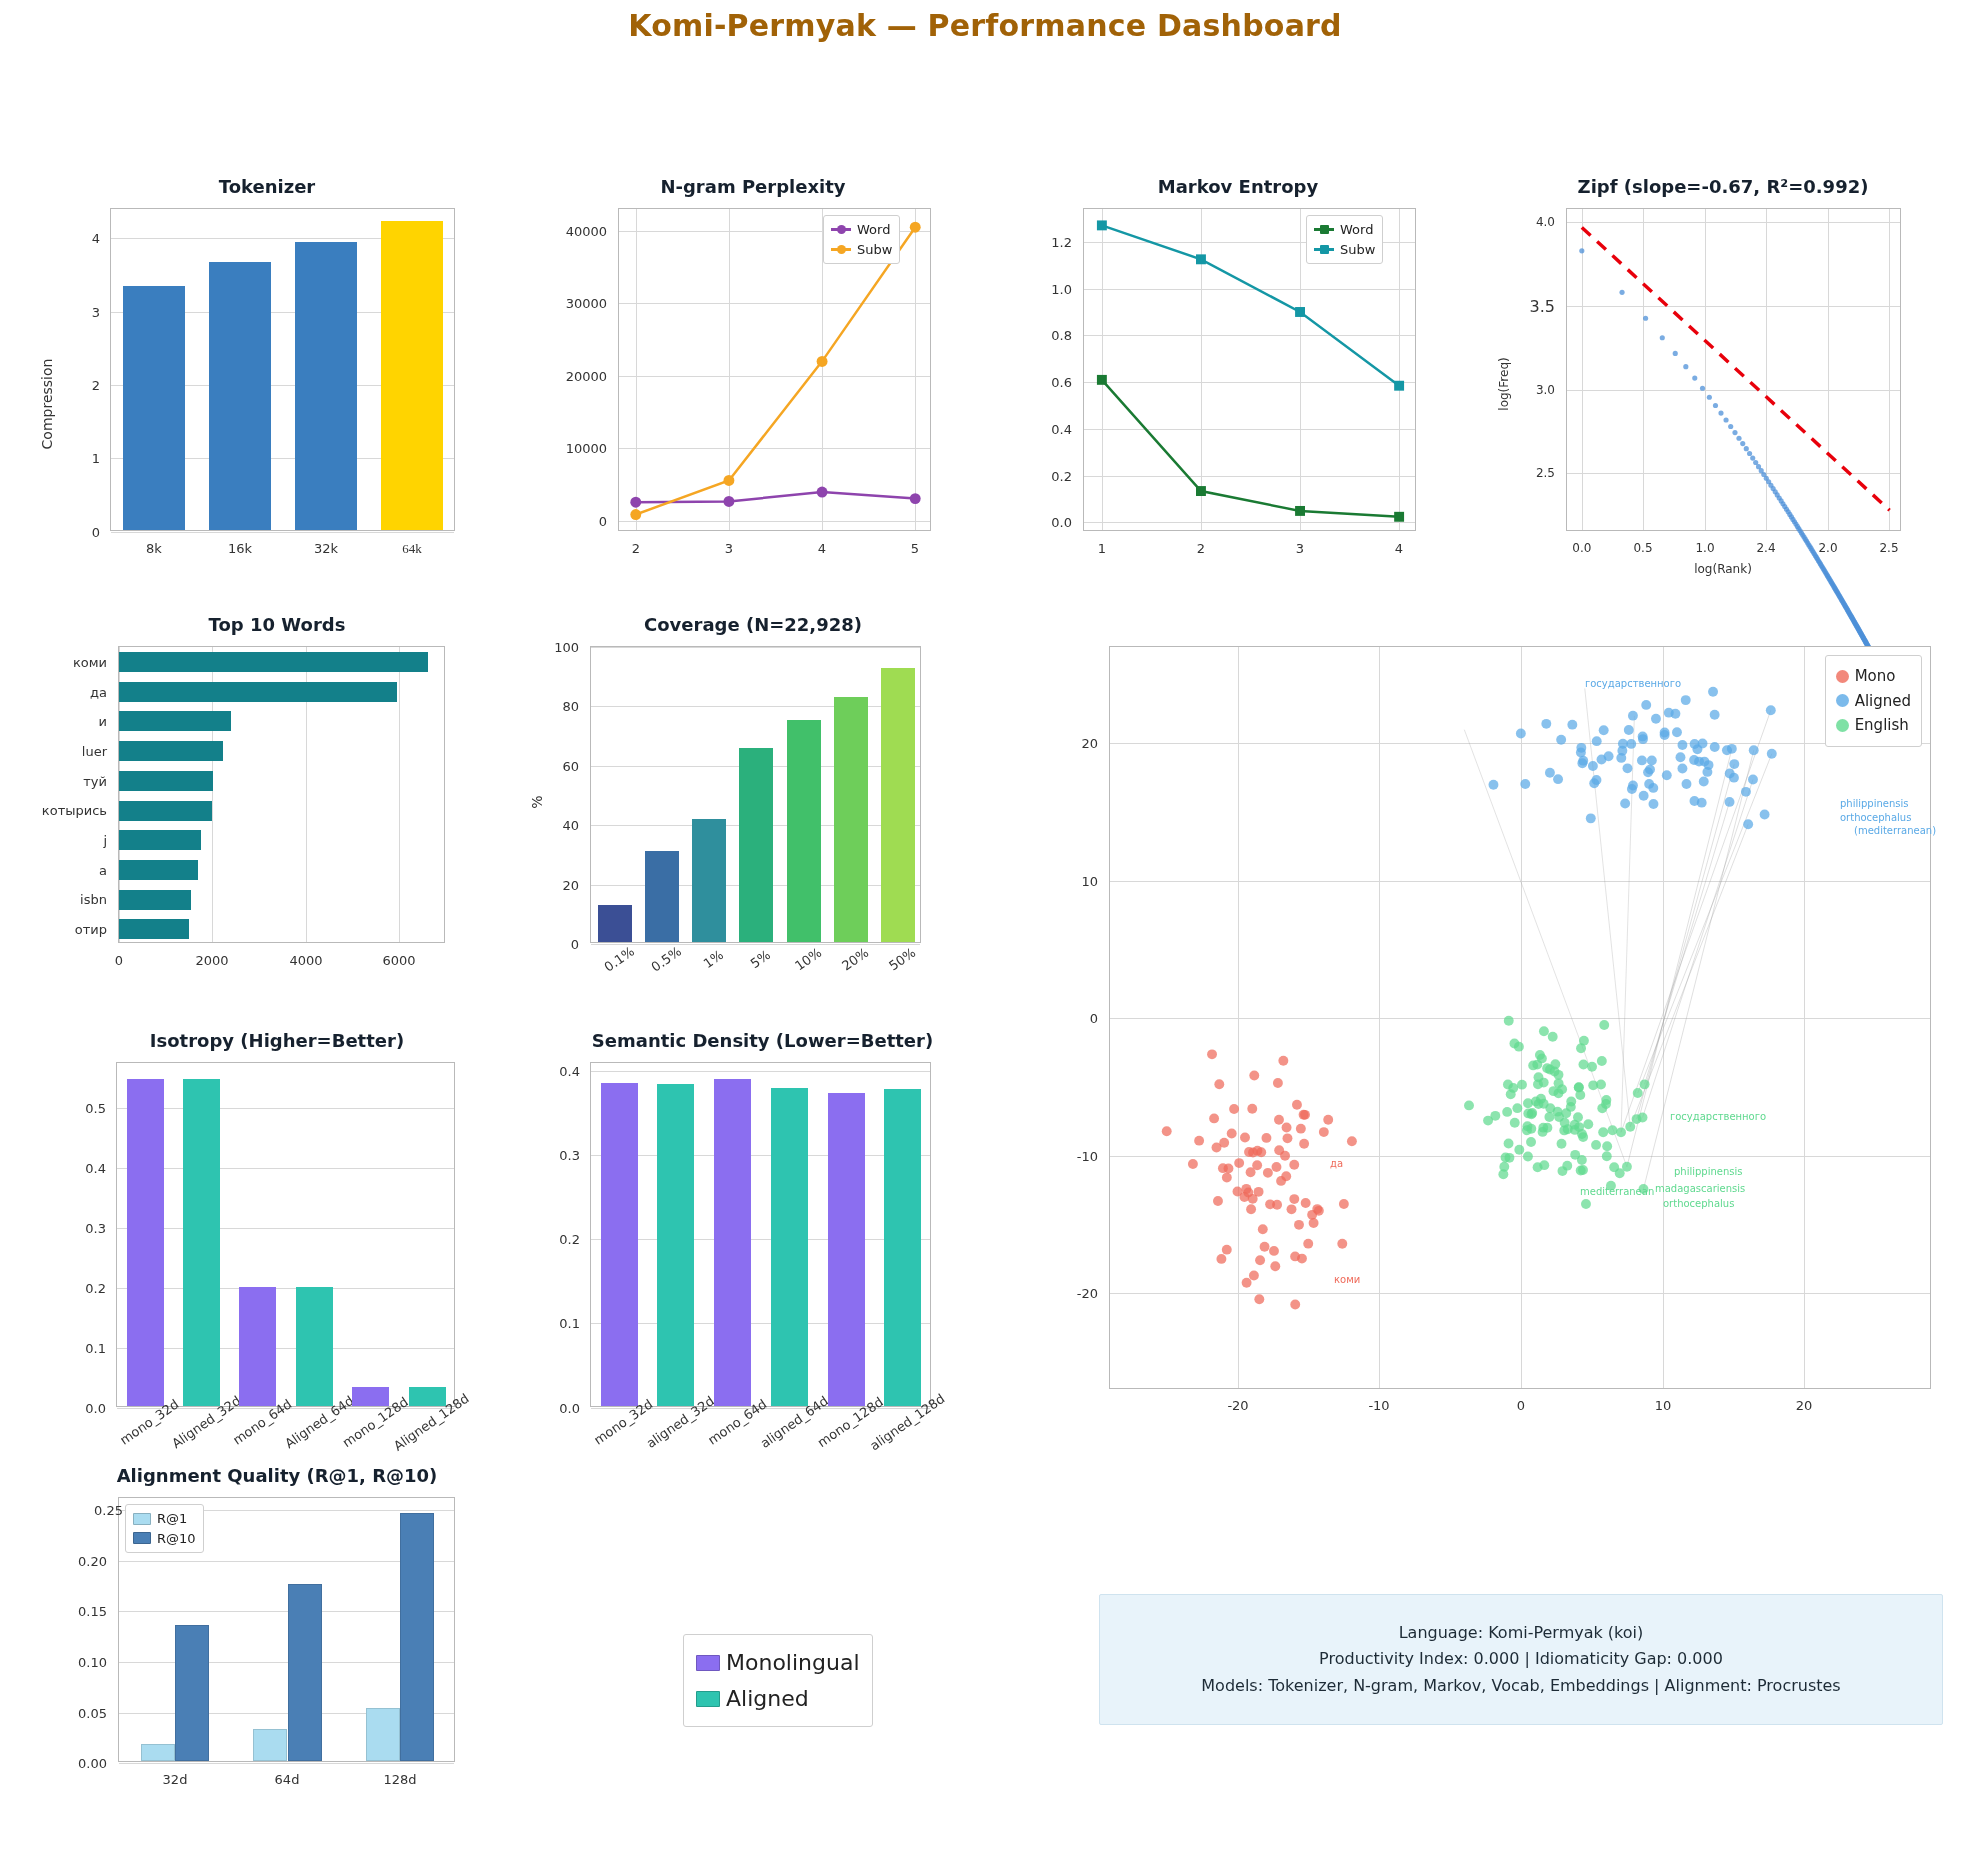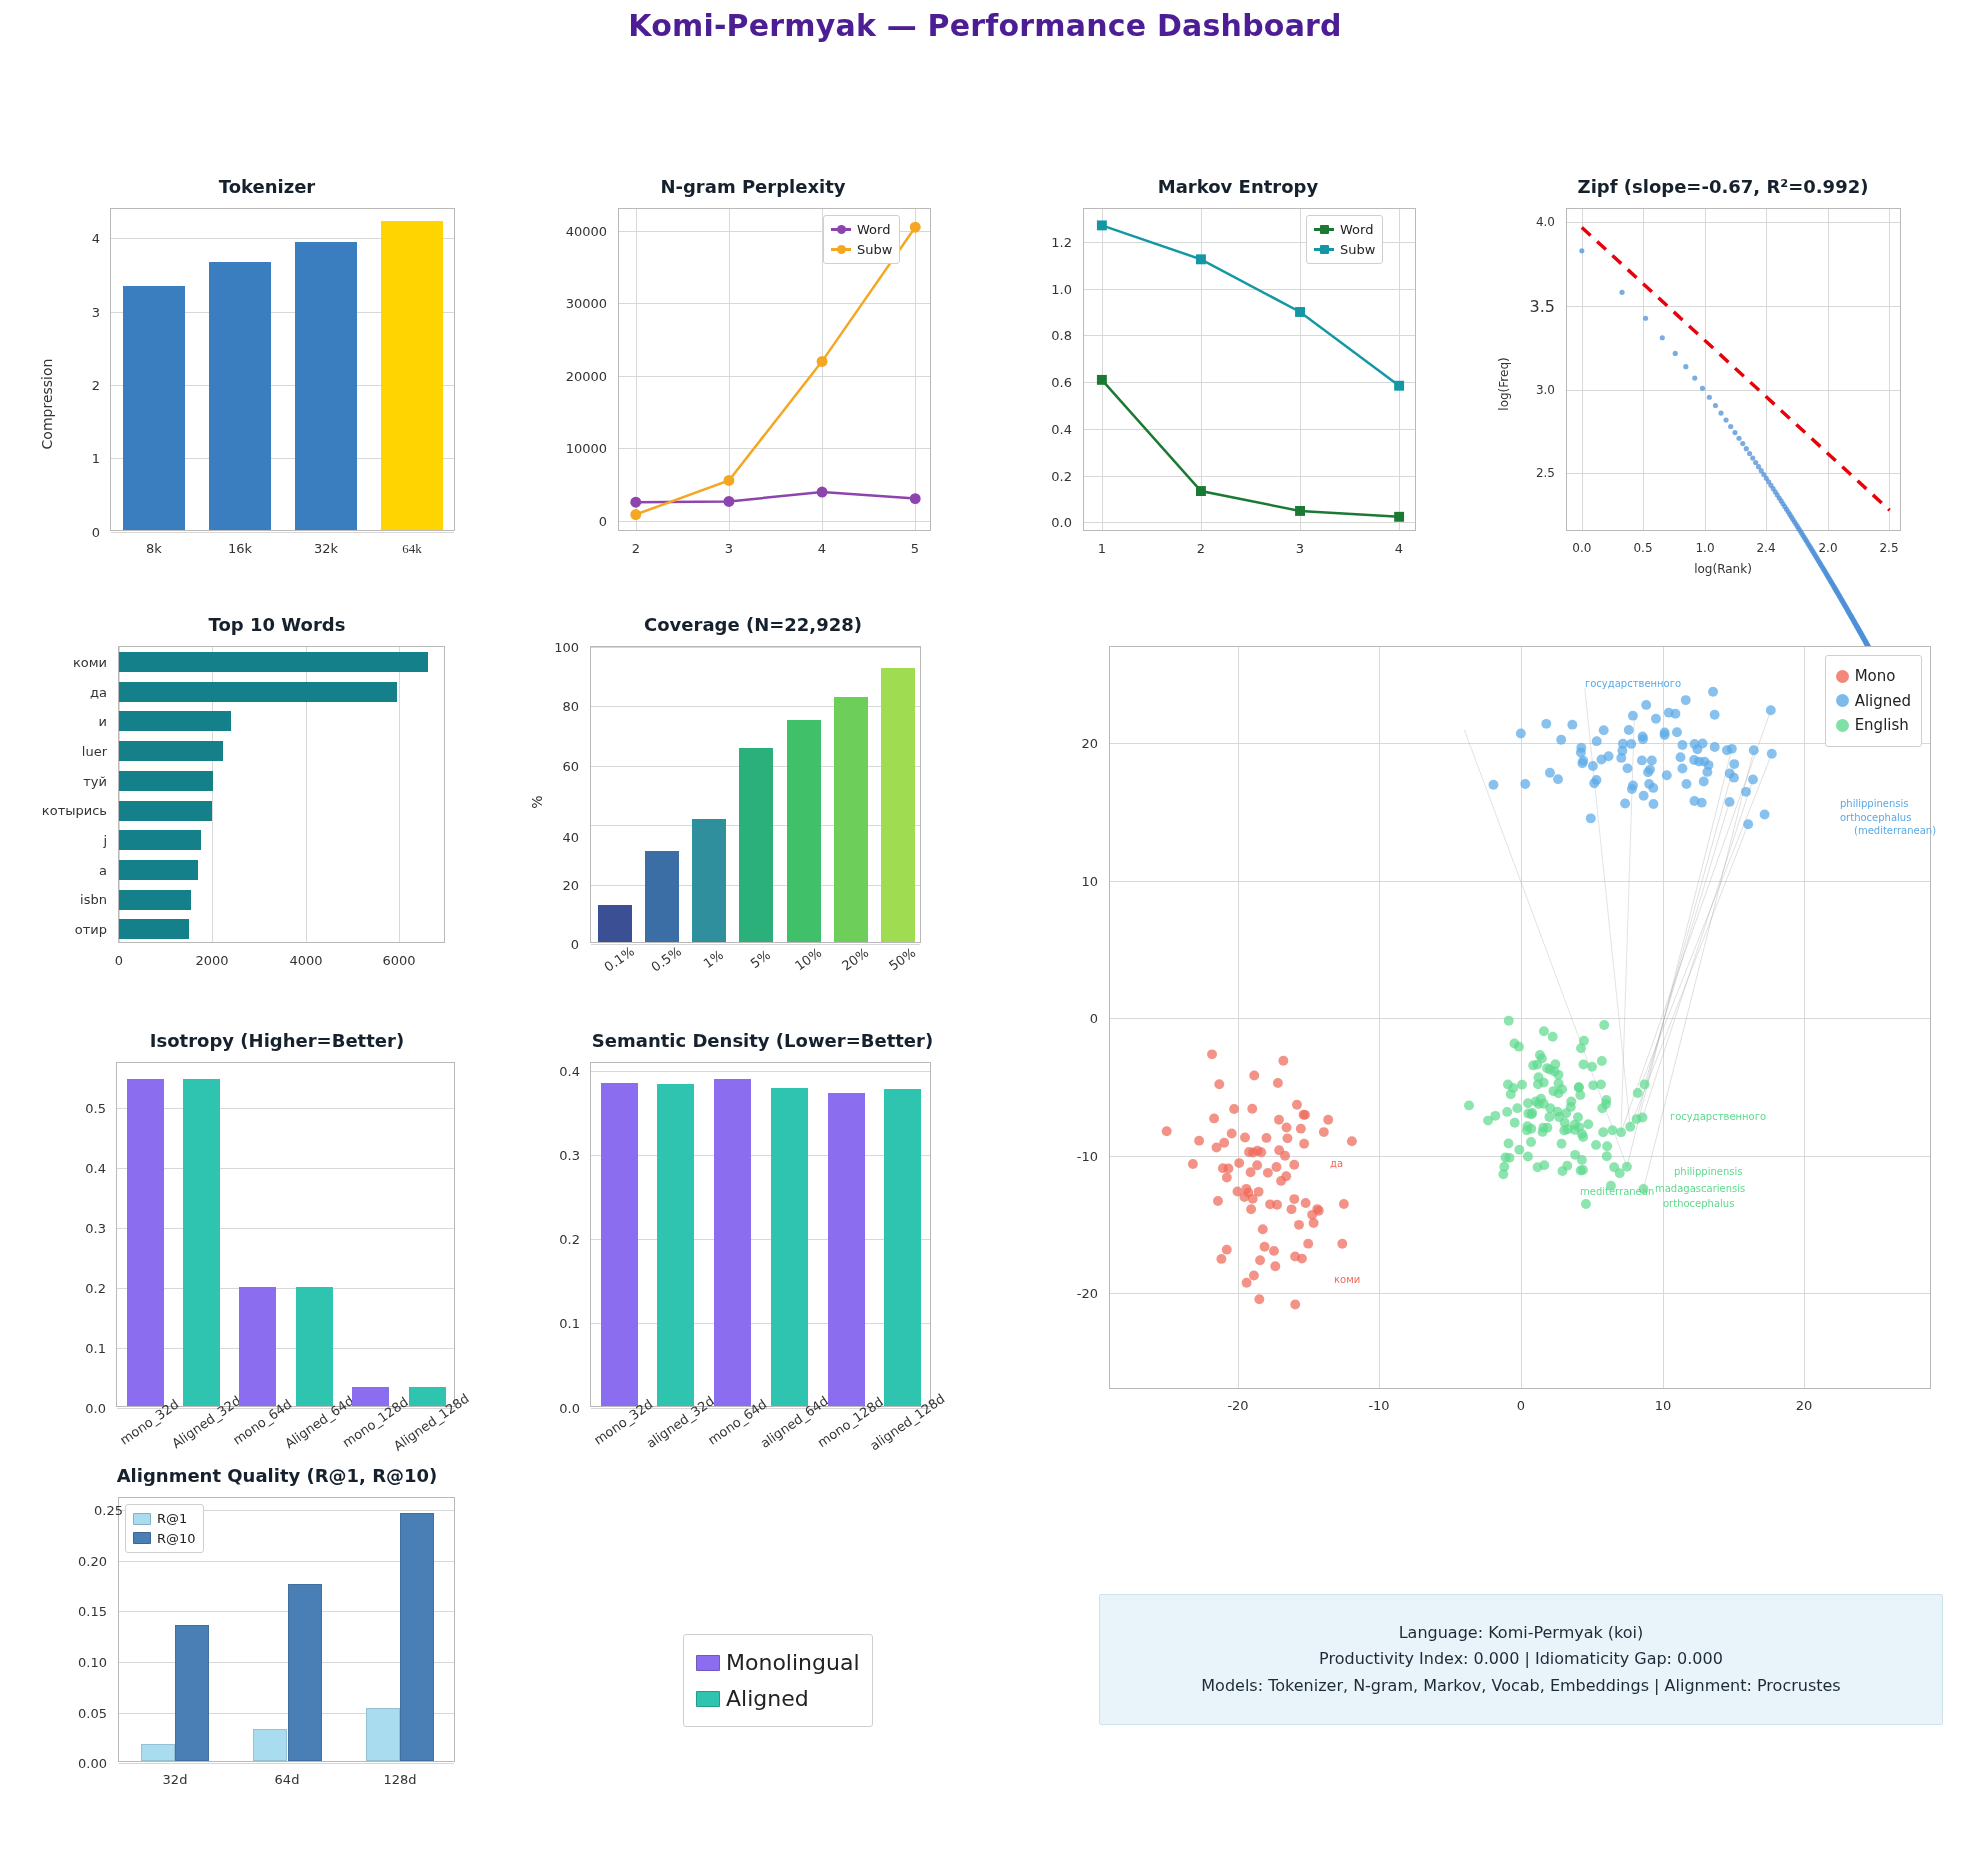--- a/index.html
+++ b/index.html
@@ -3,21 +3,21 @@
 <meta charset="utf-8">
 <style>
   html,body{margin:0;padding:0;}
   body{
     width:1970px;height:1867px;background:#ffffff;
     font-family:"DejaVu Sans","Liberation Sans",sans-serif;
     color:#222222;position:relative;overflow:hidden;
   }
   .dash-title{
     position:absolute;left:0;top:8px;width:1970px;text-align:center;
-    font-size:30px;font-weight:bold;color:#4c1d95;letter-spacing:0.2px;
+    font-size:30px;font-weight:bold;color:#a16207;letter-spacing:0.2px;
   }
   .panel{position:absolute;}
   .panel-title{
     position:absolute;left:0;top:0;width:100%;text-align:center;
     font-size:18px;font-weight:bold;color:#16212e;
   }
   .plotarea{position:absolute;border:1px solid #b9b9b9;background:#ffffff;box-sizing:border-box;}
   .grid-h,.grid-v{position:absolute;background:#d8d8d8;}
   .grid-h{height:1px;left:0;right:0;}
   .grid-v{width:1px;top:0;bottom:0;}
@@ -445,21 +445,21 @@
 
 <div class="panel" style="left:535px;top:614px;width:436px;height:416px;">
   <div class="panel-title">Coverage (N=22,928)</div>
   <div class="axlabel" style="left:10px;top:188px;transform:rotate(-90deg) translate(-50%,-100%);transform-origin:left top;">%</div>
   <div class="plotarea" id="pa-cov" style="left:55px;top:32px;width:331px;height:297px;">
       <div class="grid-h" style="top:297px;"></div>
       <div class="tick ytick" style="right:341px;top:297px;">0</div>
       <div class="grid-h" style="top:238px;"></div>
       <div class="tick ytick" style="right:341px;top:238px;">20</div>
       <div class="grid-h" style="top:178px;"></div>
-      <div class="tick ytick" style="right:341px;top:178px;margin-top:12px;">40</div>
+      <div class="tick ytick" style="right:341px;top:178px;">40</div>
       <div class="grid-h" style="top:119px;"></div>
       <div class="tick ytick" style="right:341px;top:119px;">60</div>
       <div class="grid-h" style="top:59px;"></div>
       <div class="tick ytick" style="right:341px;top:59px;">80</div>
       <div class="grid-h" style="top:0px;"></div>
       <div class="tick ytick" style="right:341px;top:0px;">100</div>
       <div class="bar" style="left:6.6px;width:34px;height:37px;background:#3b4f95;"></div>
       <div class="tick xtick" style="left: 23.6px; top: 306px; transform: translateX(-50%) rotate(-35deg); transform-origin: center top; font-size: 13px;">0.1%</div>
       <div class="bar" style="left:54px;width:34px;height:91px;background:#3a6ea5;"></div>
       <div class="tick xtick" style="left: 71px; top: 306px; transform: translateX(-50%) rotate(-35deg); transform-origin: center top; font-size: 13px;">0.5%</div>

